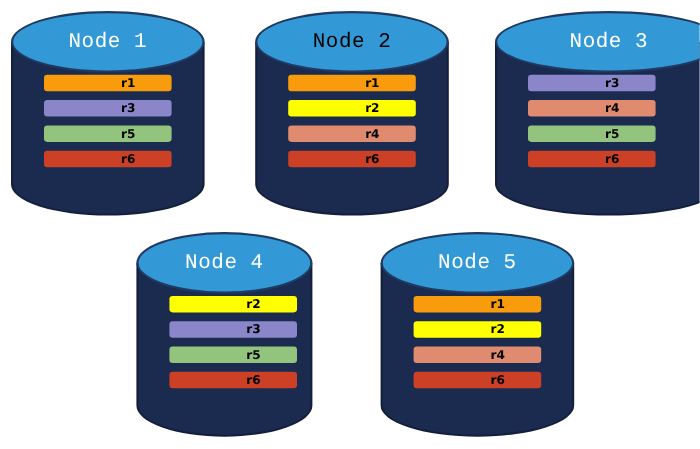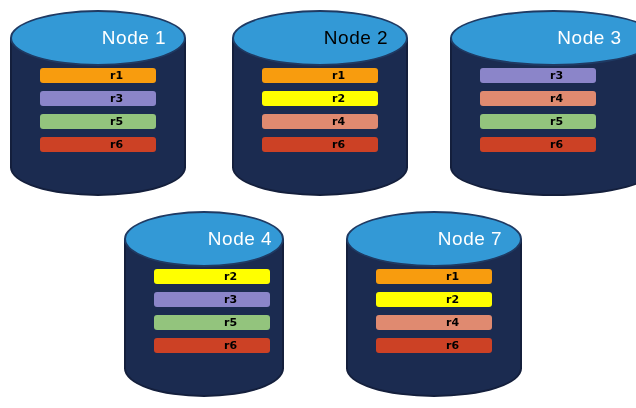--- a/index.html
+++ b/index.html
@@ -45,31 +45,30 @@
     width: 100%;
     background: #3399d6;
     border: 2px solid #1f3a63;
     border-radius: 50% / 50%;
     box-sizing: border-box;
     z-index: 2;
   }
 
   .node-label {
     position: absolute;
-    left: 12px;
+    left: 0;
     width: 100%;
     text-align: center;
     color: #ffffff;
     font-size: 19px;
     font-weight: 400;
     letter-spacing: 0.5px;
     z-index: 3;
     white-space: nowrap;
-    font-family: Liberation Sans, sans-serif;
-    padding-left: 24px;
+    font-family: Liberation Mono, monospace;
   }
 
   .replica-stack {
     position: absolute;
     z-index: 3;
     display: flex;
     flex-direction: column;
     gap: 8px;
   }
 
@@ -132,21 +131,21 @@
       <div class="replica-stack" style="left: 30px; right: 30px; width: 116px; top: 58px;">
         <div class="replica-bar" style="background: rgb(255, 255, 0); color: rgb(0, 0, 0);">r2</div>
         <div class="replica-bar" style="background: rgb(139, 133, 201); color: rgb(0, 0, 0);">r3</div>
         <div class="replica-bar" style="background: rgb(147, 196, 125); color: rgb(0, 0, 0);">r5</div>
         <div class="replica-bar" style="background: rgb(204, 65, 37); color: rgb(0, 0, 0);">r6</div>
       </div>
     </div>
     <div class="node" style="left: 346px; top: 211px; width: 176px; height: 186px;">
       <div class="cyl-body" style="top: 28px; height: 158px; background: rgb(27, 43, 80); border-color: rgb(20, 31, 60);"></div>
       <div class="cyl-top" style="top: 0px; height: 56px; background: rgb(51, 153, 214); border-color: rgb(31, 58, 99);"></div>
-      <div class="node-label" style="top: 17px; color: rgb(255, 255, 255);">Node  7</div>
+      <div class="node-label" style="top: 17px; color: rgb(255, 255, 255);">Node  5</div>
       <div class="replica-stack" style="left: 30px; right: 30px; width: 116px; top: 58px;">
         <div class="replica-bar" style="background: rgb(248, 156, 14); color: rgb(0, 0, 0);">r1</div>
         <div class="replica-bar" style="background: rgb(255, 255, 0); color: rgb(0, 0, 0);">r2</div>
         <div class="replica-bar" style="background: rgb(224, 138, 112); color: rgb(0, 0, 0);">r4</div>
         <div class="replica-bar" style="background: rgb(204, 65, 37); color: rgb(0, 0, 0);">r6</div>
       </div>
     </div>
   </div>
 
 </body></html>

